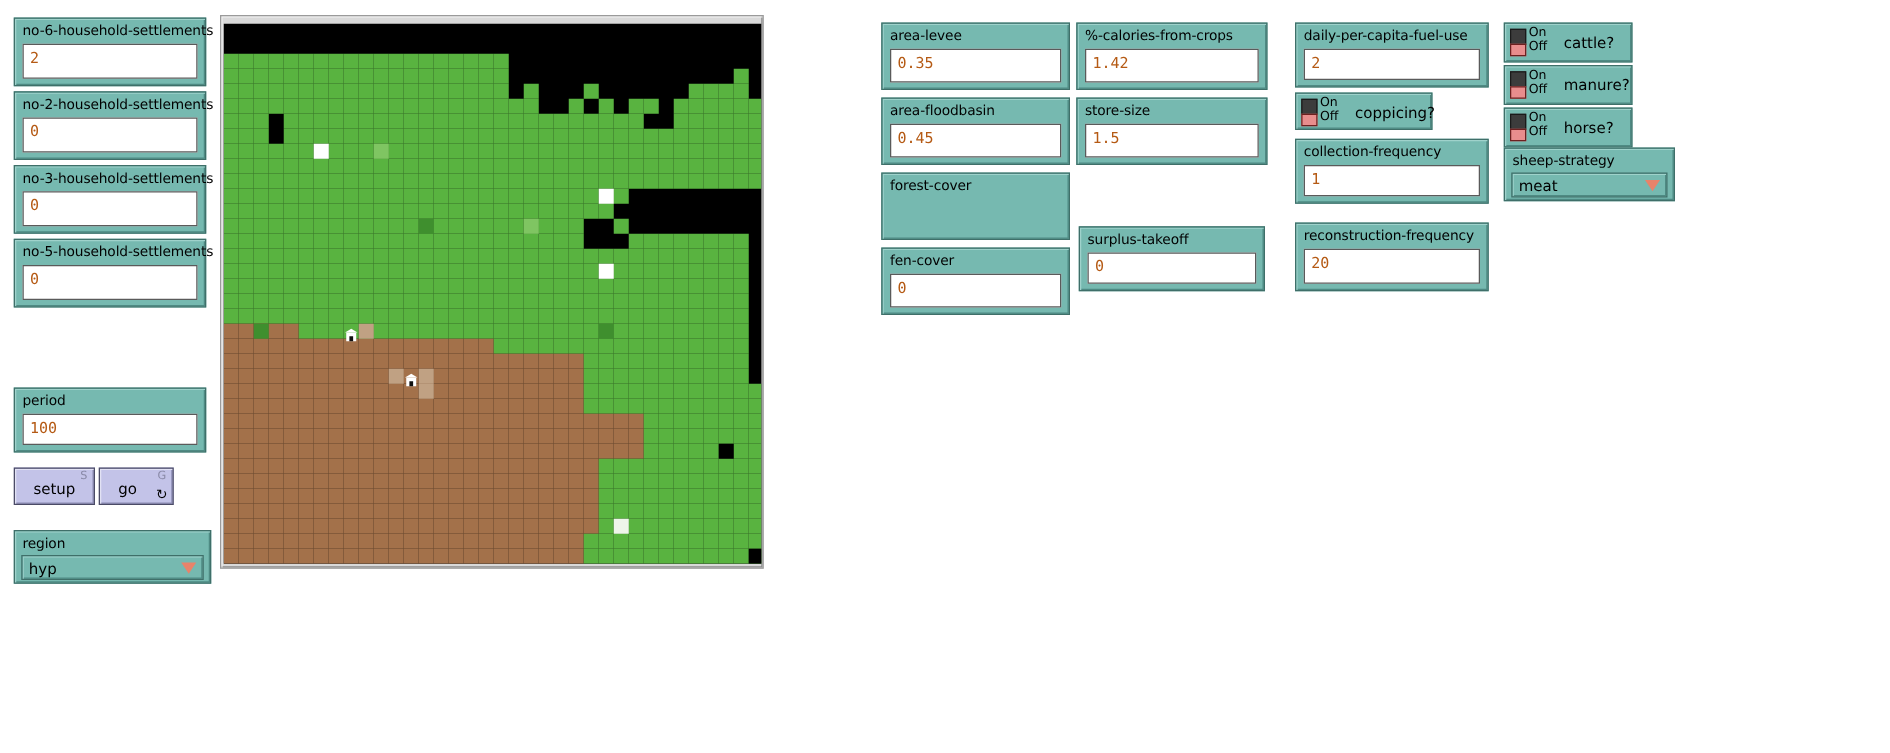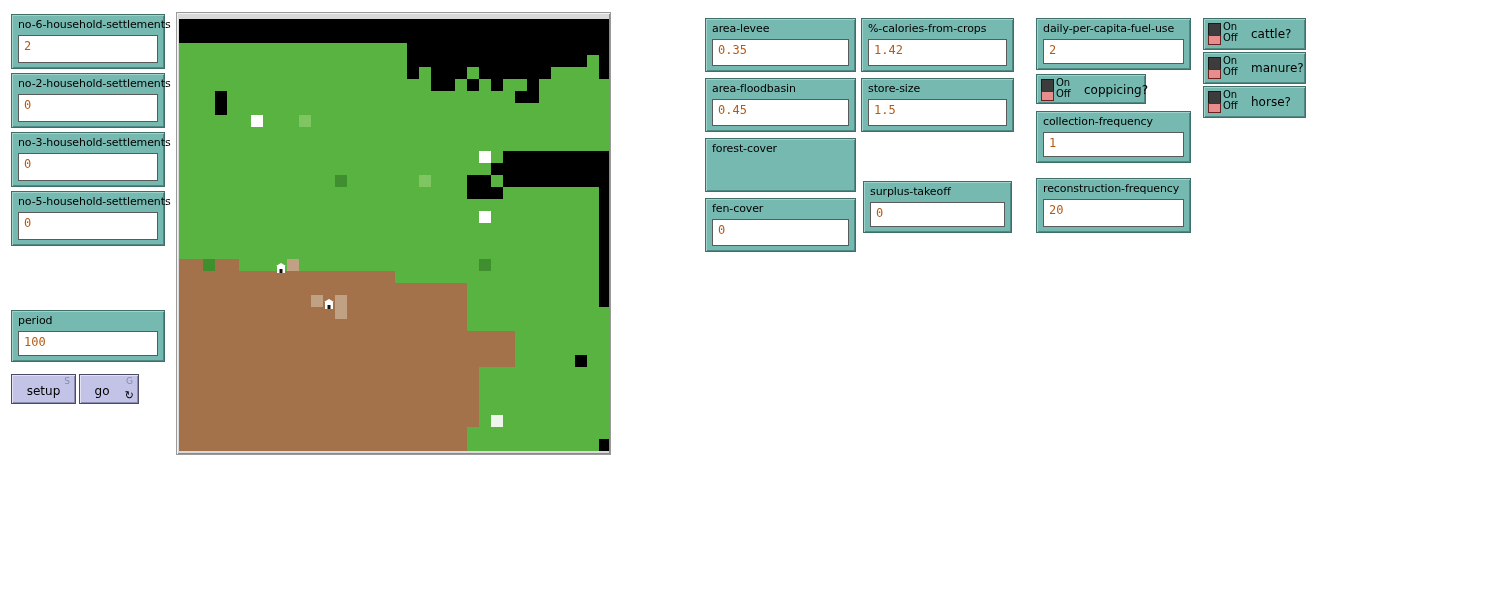--- a/index.html
+++ b/index.html
@@ -221,20 +221,27 @@
   <div class="w-button" id="setup-button" style="left:11px; top:374px; width:65px; height:30px;">
     <div class="btn-key">S</div>
     <div class="btn-label">setup</div>
   </div>
   <div class="w-button" id="go-button" style="left:79px; top:374px; width:60px; height:30px;">
     <div class="btn-key">G</div>
     <div class="btn-label" style="padding-right:14px;">go</div>
     <div class="btn-forever">↻</div>
   </div>
 
+  <div class="widget w-chooser" id="region-chooser" style="left:11px; top:424px; width:158px; height:43px;">
+    <div class="w-label">region</div>
+    <div class="chooser-box">
+      <div class="chooser-value">hyp</div>
+      <div class="chooser-arrow"></div>
+    </div>
+  </div>
 
 
   <div id="view-widget">
     <div id="view-canvas" style="background: rgb(0, 0, 0);">
         <div class="patch" style="left:0px; top:24px; width:12px; height:12px; background:#59b340;"></div>
         <div class="patch" style="left:12px; top:24px; width:12px; height:12px; background:#59b340;"></div>
         <div class="patch" style="left:24px; top:24px; width:12px; height:12px; background:#59b340;"></div>
         <div class="patch" style="left:36px; top:24px; width:12px; height:12px; background:#59b340;"></div>
         <div class="patch" style="left:48px; top:24px; width:12px; height:12px; background:#59b340;"></div>
         <div class="patch" style="left:60px; top:24px; width:12px; height:12px; background:#59b340;"></div>
@@ -1478,15 +1485,22 @@
           <div class="switch-thumb"></div>
         </div>
         <div class="switch-onoff">
           <div>On</div>
           <div>Off</div>
         </div>
         <div class="switch-name">horse?</div>
       </div>
     </div>
 
+  <div class="widget w-chooser" id="sheep-strategy-chooser" style="left:1203px; top:118px; width:137px; height:43px;">
+    <div class="w-label">sheep-strategy</div>
+    <div class="chooser-box">
+      <div class="chooser-value">meat</div>
+      <div class="chooser-arrow"></div>
+    </div>
+  </div>
 
 
 </div>
 
 </body></html>

